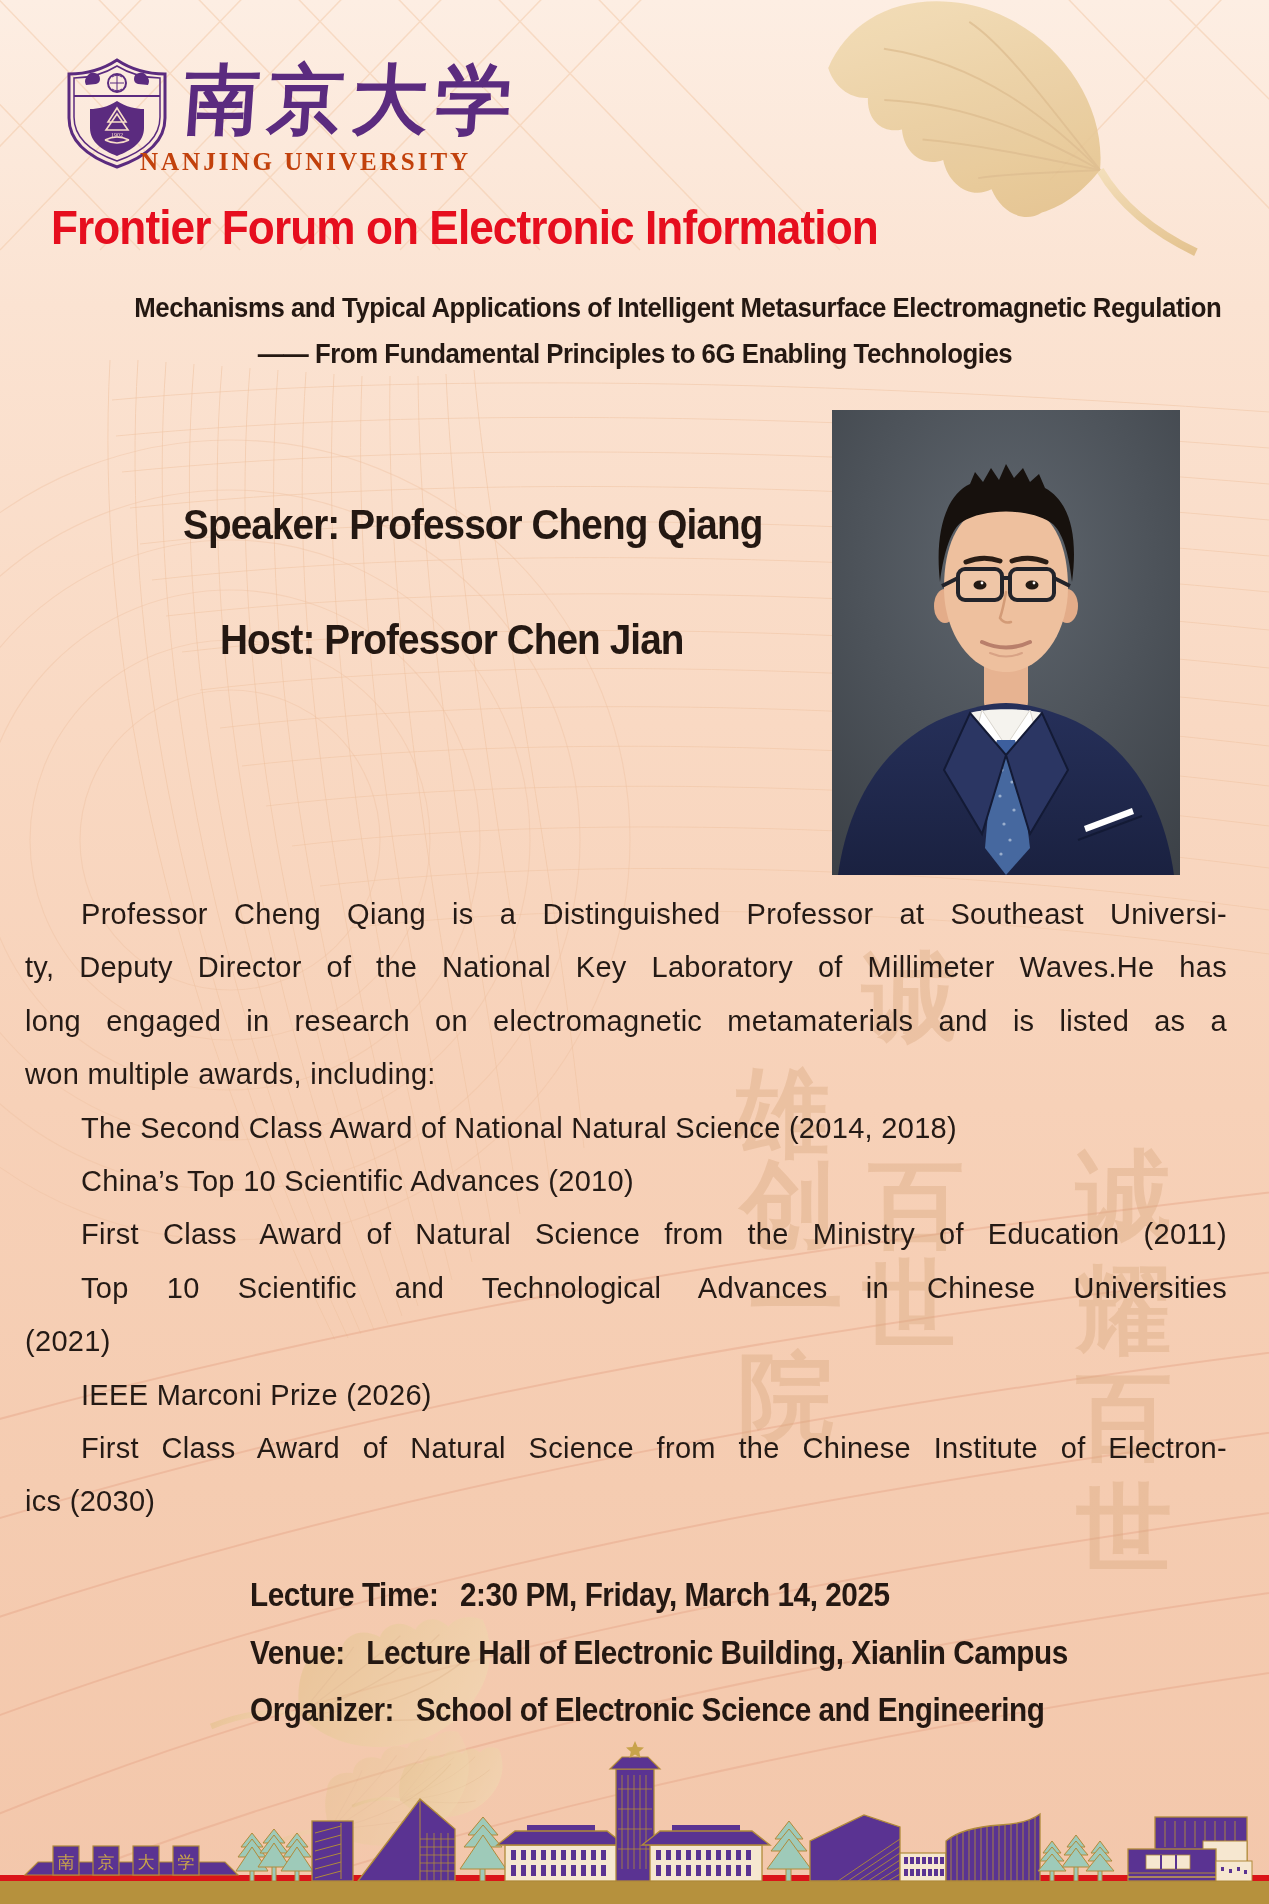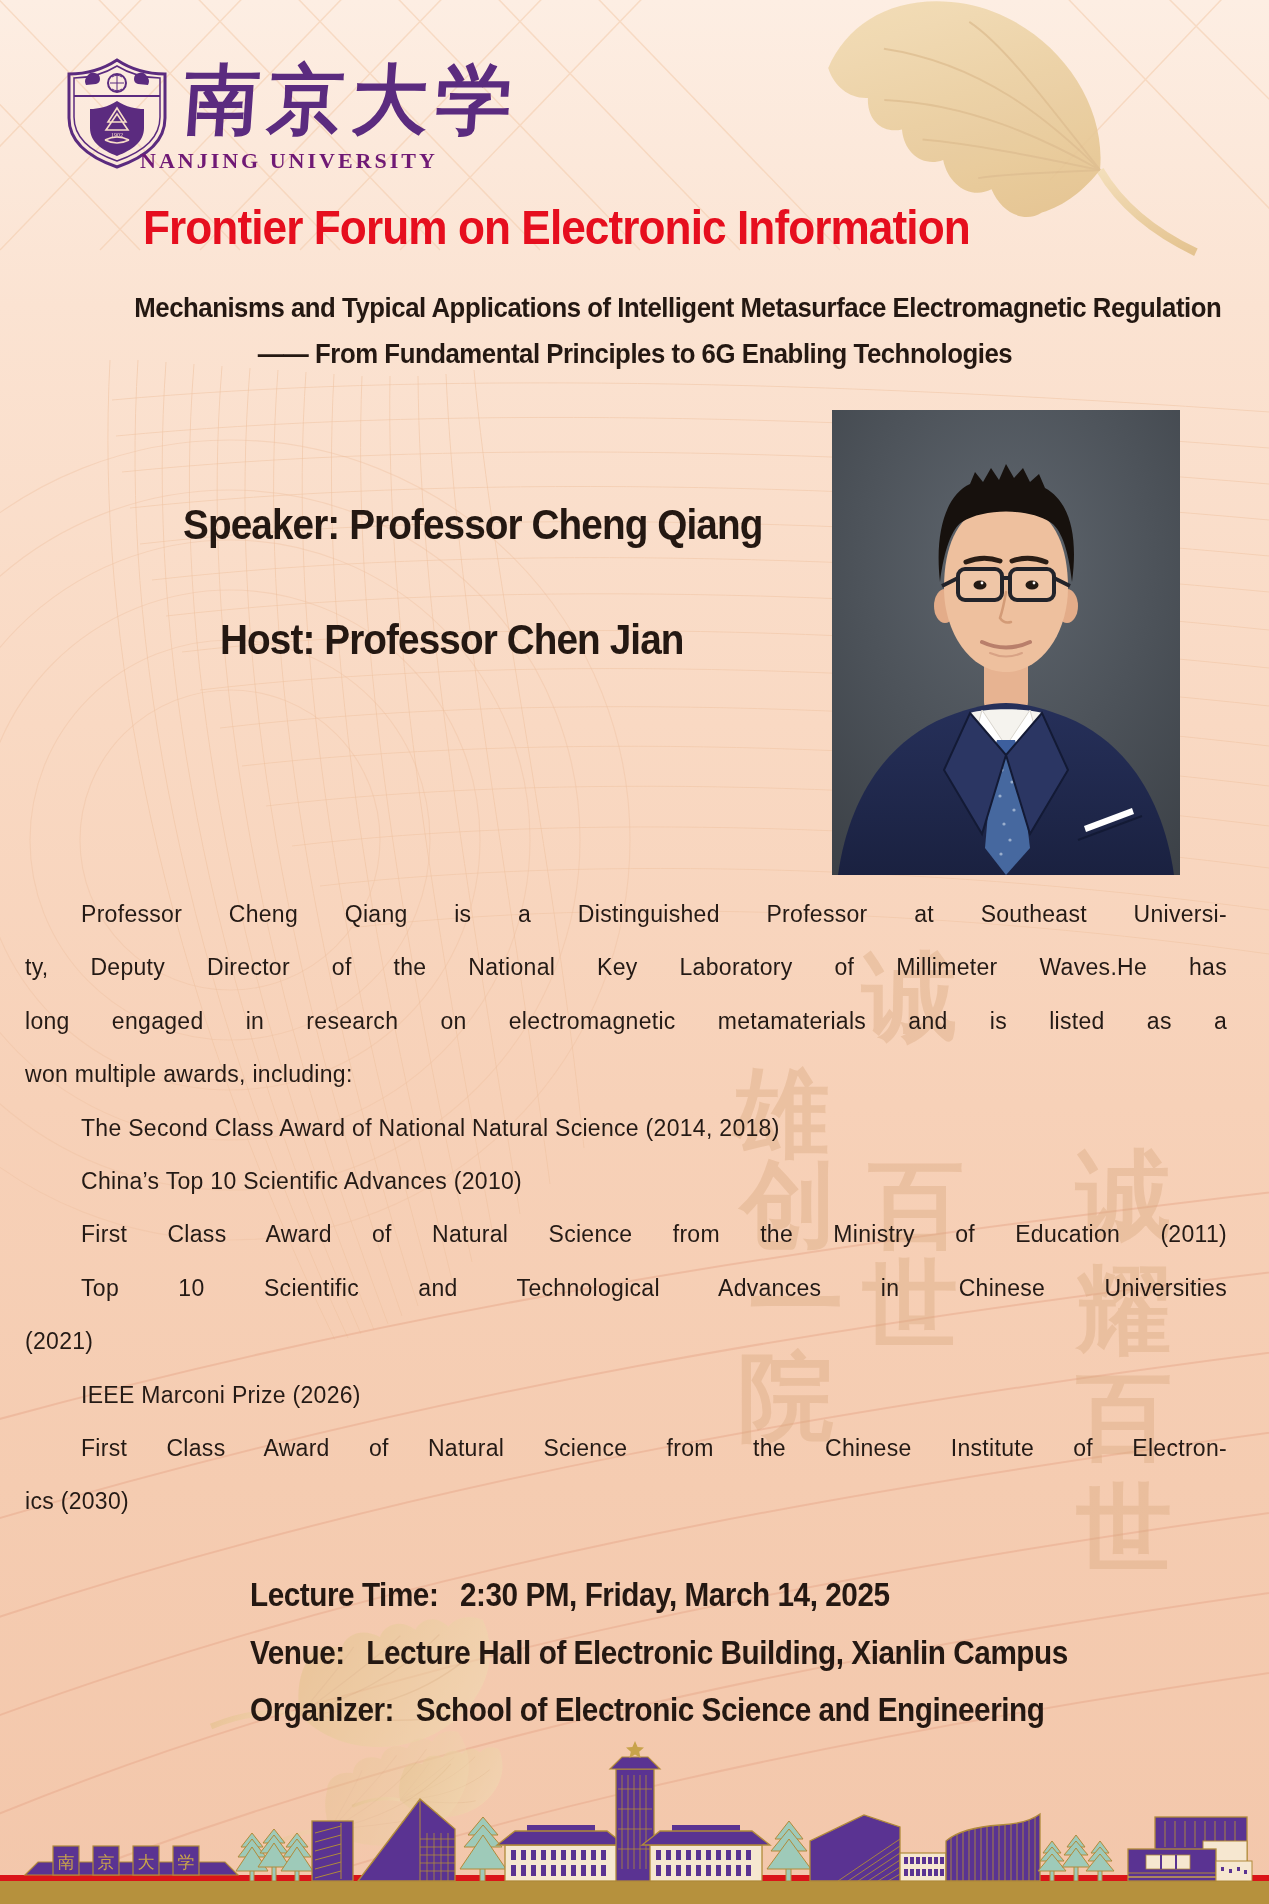--- a/index.html
+++ b/index.html
@@ -8,36 +8,36 @@
        background:linear-gradient(180deg,#fdeee3 0%,#fbe3d2 16%,#f9d9c3 38%,#f7d1b8 58%,#f5ccb1 78%,#f3c7ab 100%);}
   .abs{position:absolute;}
   
   #decor{position:absolute;inset:0;z-index:0;}
   #skyline{position:absolute;left:0;bottom:0;z-index:1;}
   .content{z-index:2;}
   
   .logo-cn{left:184px;top:50px;font-family:"Liberation Serif",serif;font-weight:bold;
            font-size:76px;color:#5b2b7f;letter-spacing:8px;transform:skewX(-4deg);white-space:nowrap;}
   .logo-en{left:140px;top:148px;width:280px;text-align:left;font-family:"Liberation Serif",serif;
-           font-weight:bold;font-size:22px;letter-spacing:3px;color:#701a75;white-space:nowrap;}
+           font-weight:bold;font-size:25px;letter-spacing:3px;color:#c2410c;white-space:nowrap;}
   
   .cond{display:inline-block;transform:scaleX(0.92);transform-origin:center;}
   .condl{display:inline-block;transform:scaleX(0.9);transform-origin:left center;}
-  .title-row{left:8px;top:200px;width:1096px;text-align:center;white-space:nowrap;}
+  .title-row{left:15px;top:200px;width:1096px;text-align:left;white-space:nowrap;}
   .title-text{font-size:48px;font-weight:bold;color:#e60e1e;letter-spacing:-1px;}
   .sub1{left:0;top:292px;width:1269px;text-align:right;white-space:nowrap;}
   .sub2{left:0;top:338px;width:1269px;text-align:center;white-space:nowrap;}
   .sub-text{font-size:28px;font-weight:bold;color:#241812;letter-spacing:-0.5px;}
   .speaker{left:158px;top:500px;white-space:nowrap;margin-left:25px;}
   .host{left:220px;top:603px;white-space:nowrap;margin-top:12px;}
   .role-text{font-size:43px;font-weight:bold;color:#241812;letter-spacing:-1px;}
   
   .photo{left:832px;top:410px;width:348px;height:465px;}
   
-  .bio{left:25px;top:888px;width:1202px;color:#241a15;font-size:23px;letter-spacing:0.3px;}
+  .bio{left:25px;top:888px;width:1202px;color:#241a15;font-size:29px;letter-spacing:0.3px;}
   .bio .line{height:53.4px;line-height:53.4px;white-space:nowrap;}
   .bio .jl{white-space:normal;text-align:justify;text-align-last:justify;}
   .bio .ind{padding-left:56px;}
   
   .details{left:250px;top:1566px;}
   .detail-row{height:57.5px;line-height:57.5px;white-space:nowrap;}
   .detail-text{font-size:33px;font-weight:bold;color:#241812;letter-spacing:-0.5px;}
   .detail-label{display:inline-block;margin-right:24px;}
   
   .wm{position:absolute;z-index:1;font-family:"Liberation Serif",serif;font-weight:bold;

